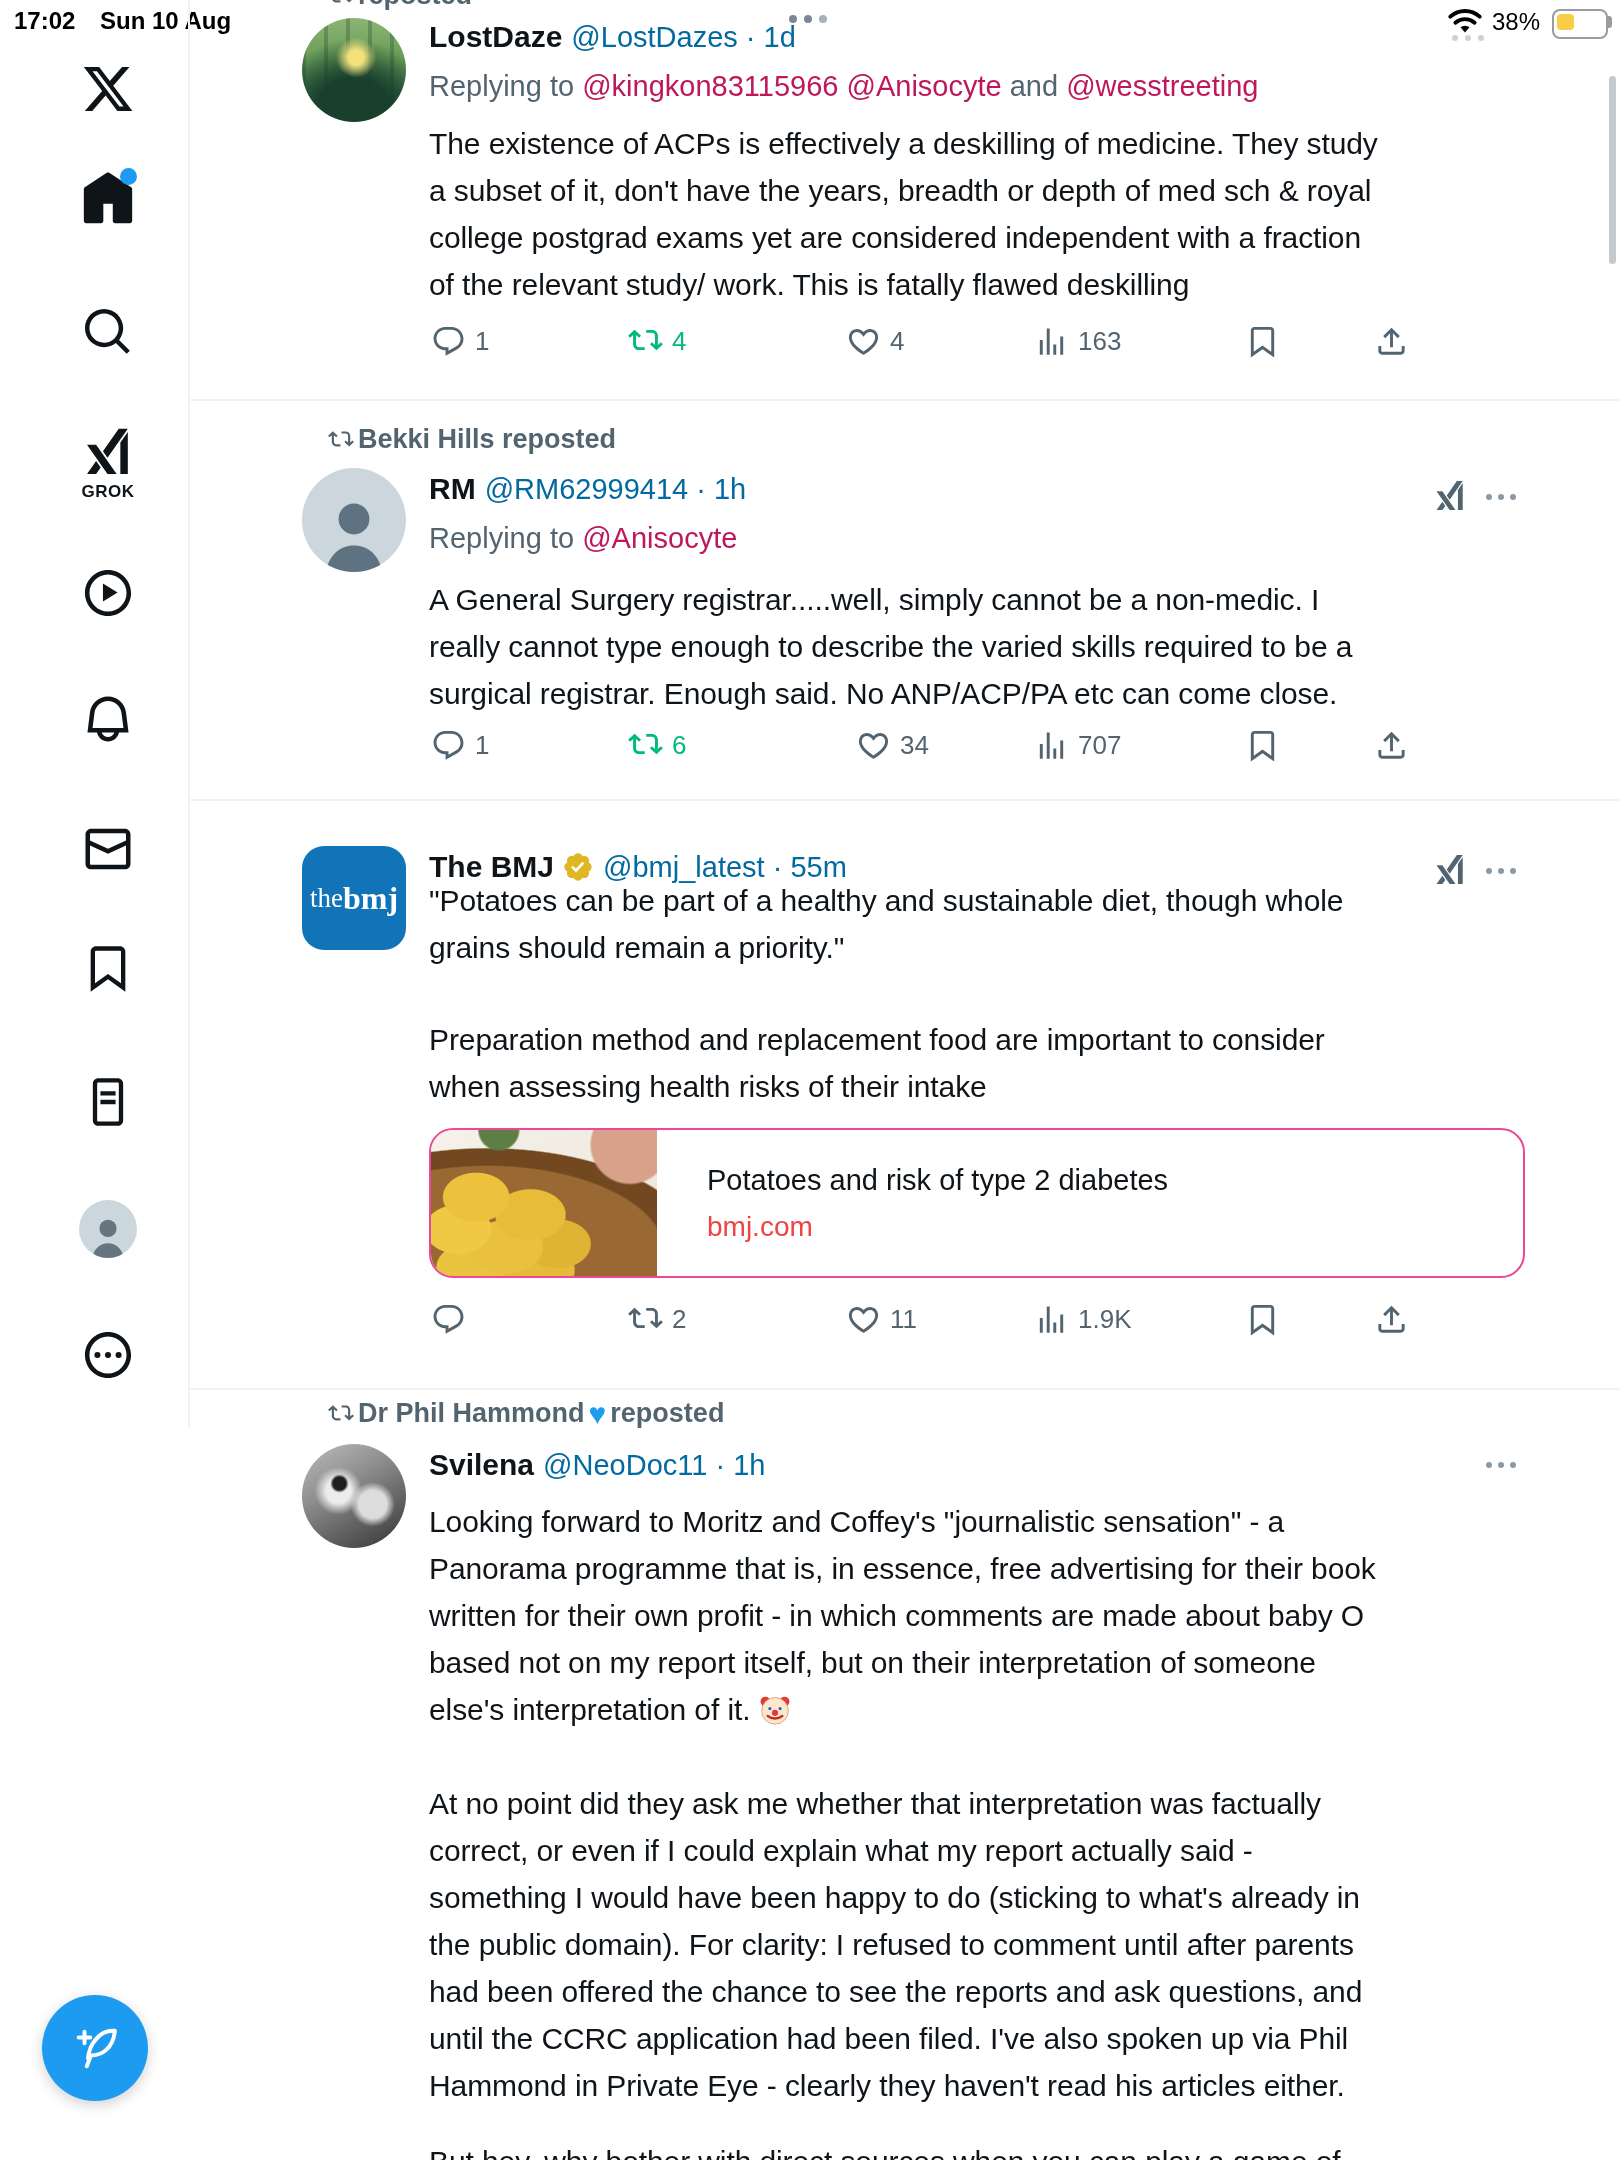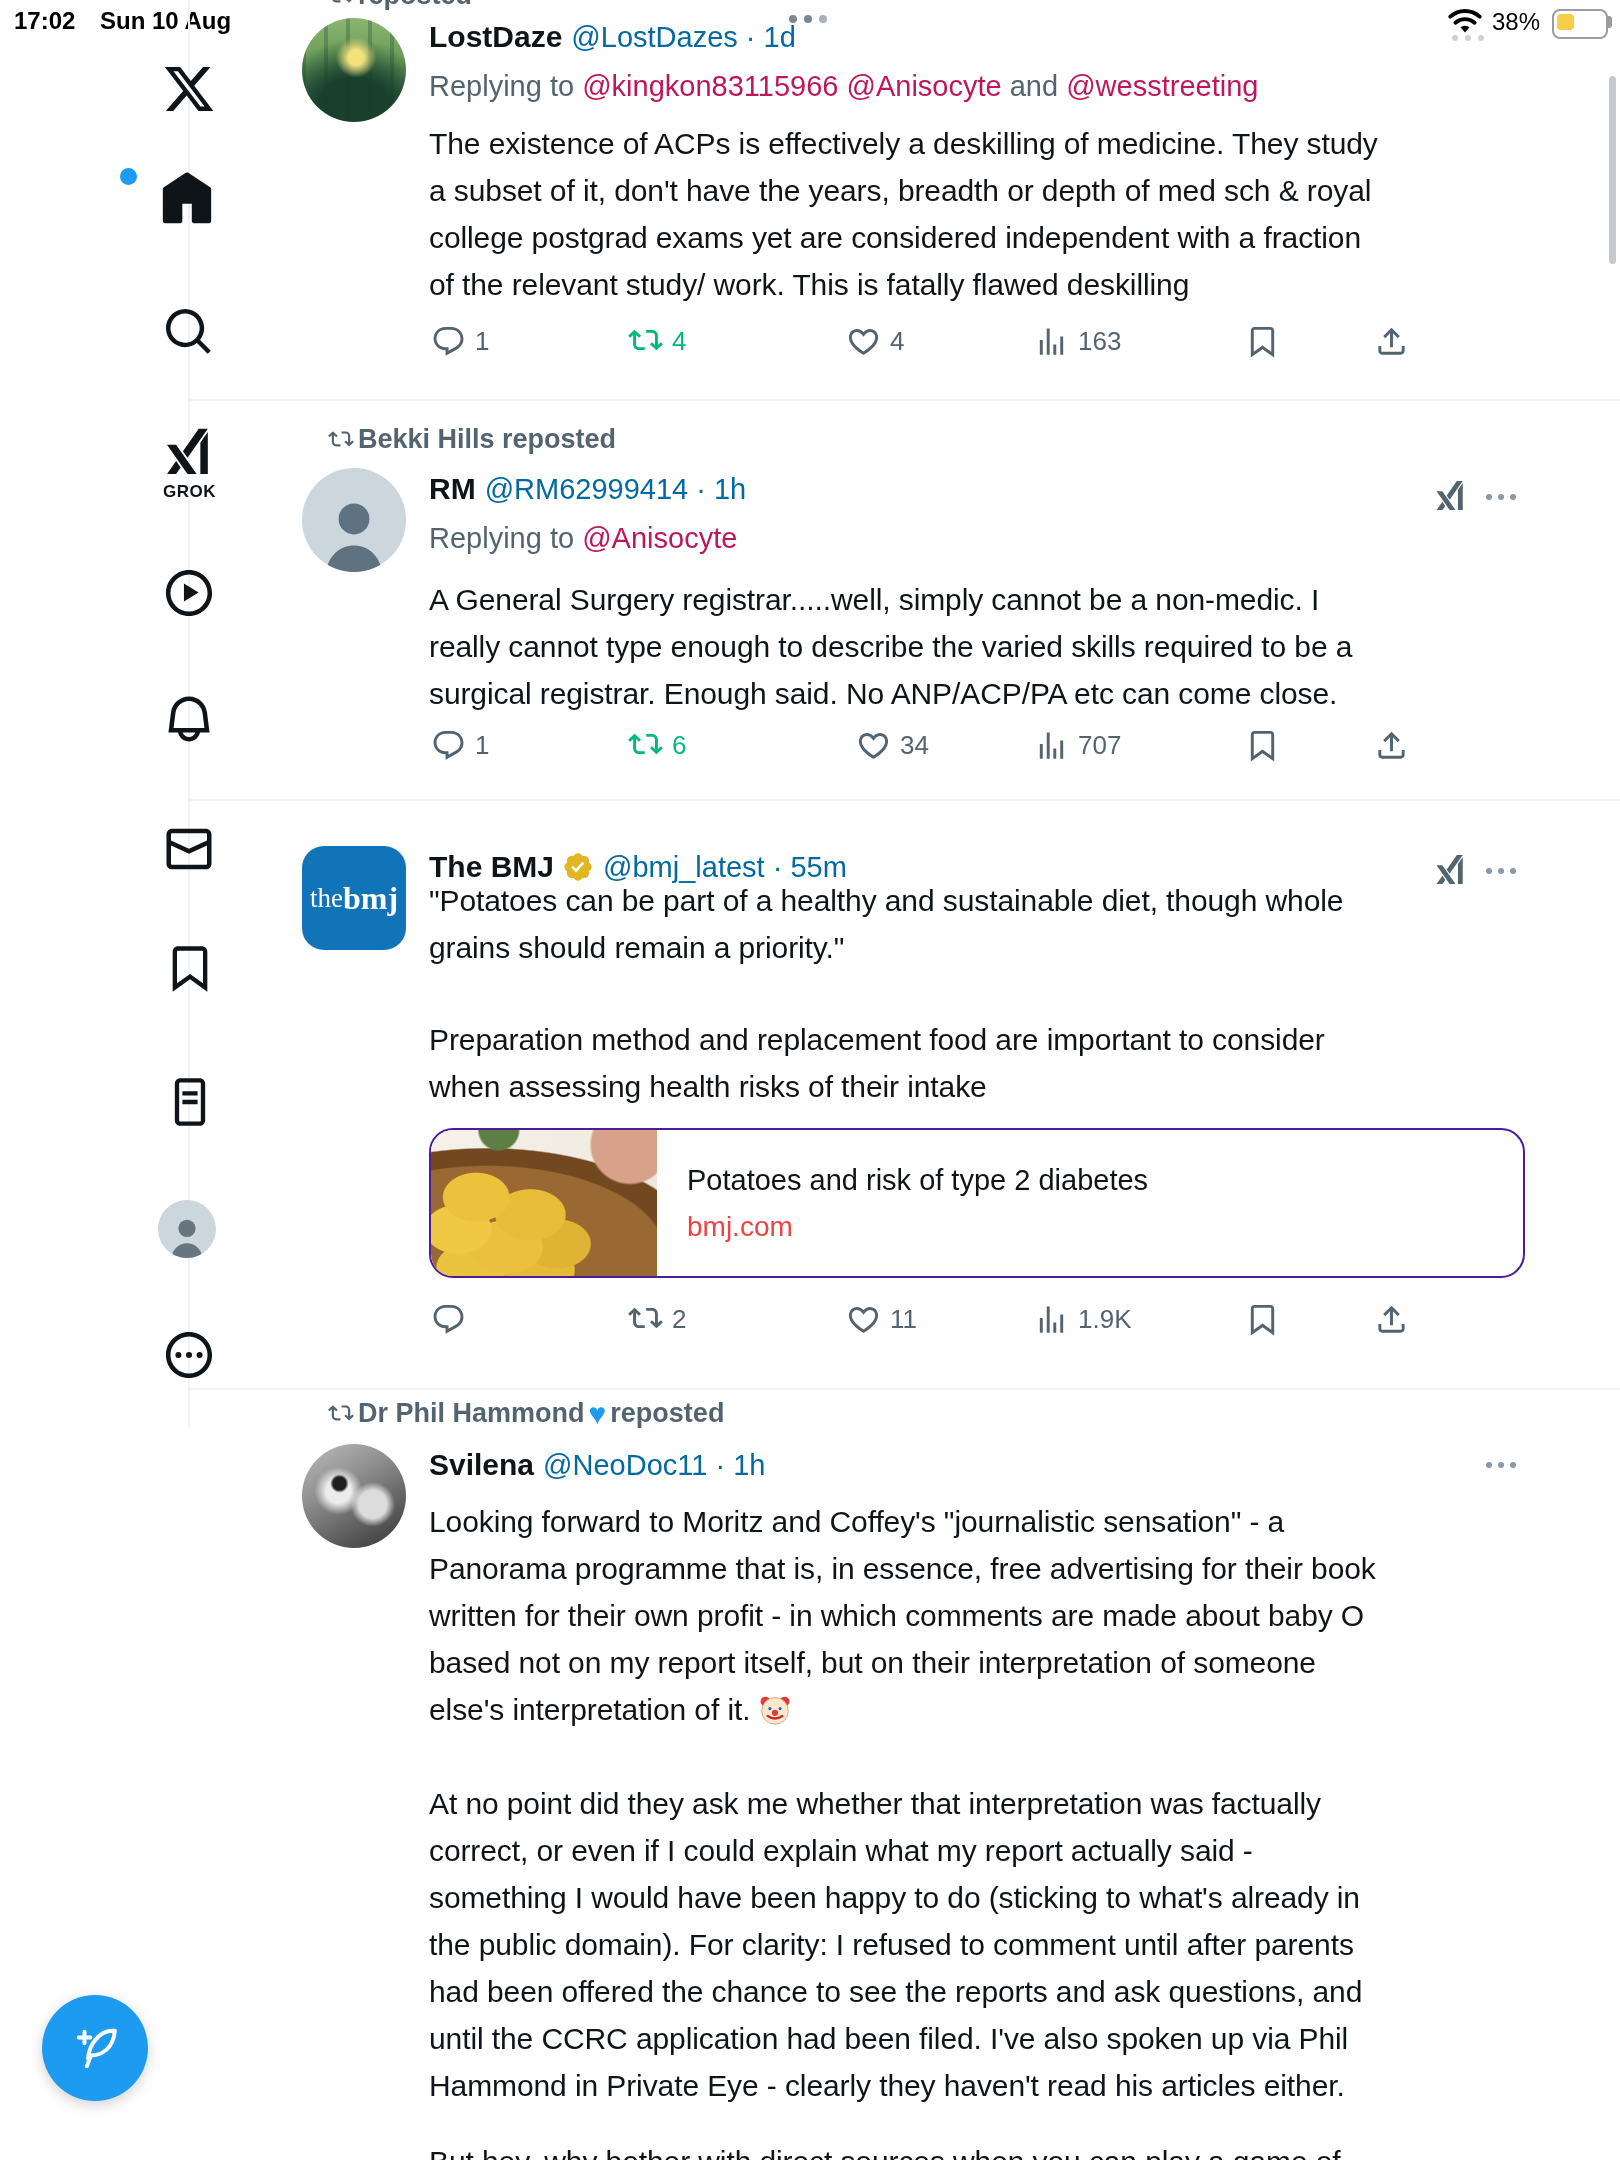--- a/index.html
+++ b/index.html
@@ -6,21 +6,21 @@
   #screen{position:relative;width:1620px;height:2160px;background:#fff;overflow:hidden;
           font-family:"Liberation Sans",sans-serif;color:#0f1419;}
   .abs{position:absolute;}
   
   .status-text{font-size:24px;font-weight:600;color:#000;}
   .pct{font-size:24px;font-weight:500;color:#000;}
   .dotrow{display:flex;gap:7px;}
   .dot{border-radius:50%;}
   
   .sidebar-divider{left:188px;top:0;width:2px;height:1427px;background:#eff3f4;}
-  .navitem{left:0;width:216px;display:flex;flex-direction:column;align-items:flex-end;cursor:pointer;}
+  .navitem{left:0;width:216px;display:flex;flex-direction:column;align-items:center;cursor:pointer;}
   .navitem svg{display:block;}
   .grok-label{font-size:17px;font-weight:800;letter-spacing:.5px;margin-top:2px;}
   .notif-dot{position:absolute;width:17px;height:17px;border-radius:50%;background:#1d9bf0;}
   
   .avatar{width:104px;height:104px;border-radius:50%;overflow:hidden;}
   .av-lostdaze{background:
      radial-gradient(circle at 52% 38%, #f3e27a 0 9%, rgba(240,224,130,.55) 16%, rgba(0,0,0,0) 24%),
      repeating-linear-gradient(90deg, rgba(25,60,40,.28) 0 4px, rgba(0,0,0,0) 4px 22px),
      radial-gradient(circle at 50% 95%, #19402d 0 35%, rgba(0,0,0,0) 70%),
      linear-gradient(180deg,#8cb573 0%,#699d58 38%,#3b6e4a 72%,#1f4a34 100%);}
@@ -44,22 +44,22 @@
   .statsrow{height:44px;}
   .stat{position:absolute;top:0;display:flex;align-items:center;gap:9px;color:#536471;cursor:pointer;}
   .stat svg{width:35px;height:35px;}
   .stat .cnt{font-size:26px;}
   .stat.green{color:#00ba7c;}
   .more-dots{display:flex;gap:6px;cursor:pointer;}
   .more-dots .dot{width:6px;height:6px;background:#8b98a5;}
   .grok-btn{color:#536471;cursor:pointer;}
   .hdivider{left:190px;width:1430px;height:2px;background:#eff3f4;}
   
-  .card{left:429px;width:1092px;height:146px;border:2px solid #4c1d95;border-radius:24px;
-        display:flex;overflow:hidden;cursor:pointer;background:#fff;}
+  .card{left:429px;width:1092px;height:146px;border:2px solid #ec4899;border-radius:24px;
+        display:flex;overflow:hidden;cursor:pointer;background:#fff;gap:20px;}
   .card-thumb{width:226px;height:100%;flex:none;background:
      radial-gradient(circle at 88% 10%, #d8a189 0 16%, rgba(0,0,0,0) 17%),
      radial-gradient(circle at 30% 0%, #5d7f46 0 9%, rgba(0,0,0,0) 10%),
      radial-gradient(ellipse 34px 25px at 20% 46%, #ecc23c 0 96%, rgba(0,0,0,0) 100%),
      radial-gradient(ellipse 36px 26px at 44% 58%, #e6bc39 0 96%, rgba(0,0,0,0) 100%),
      radial-gradient(ellipse 34px 25px at 12% 68%, #f0c944 0 96%, rgba(0,0,0,0) 100%),
      radial-gradient(ellipse 38px 27px at 33% 80%, #e9c13e 0 96%, rgba(0,0,0,0) 100%),
      radial-gradient(ellipse 34px 25px at 56% 78%, #dfb434 0 96%, rgba(0,0,0,0) 100%),
      radial-gradient(ellipse 36px 25px at 18% 94%, #eac33f 0 96%, rgba(0,0,0,0) 100%),
      radial-gradient(ellipse 36px 26px at 48% 96%, #e5bb3a 0 96%, rgba(0,0,0,0) 100%),

